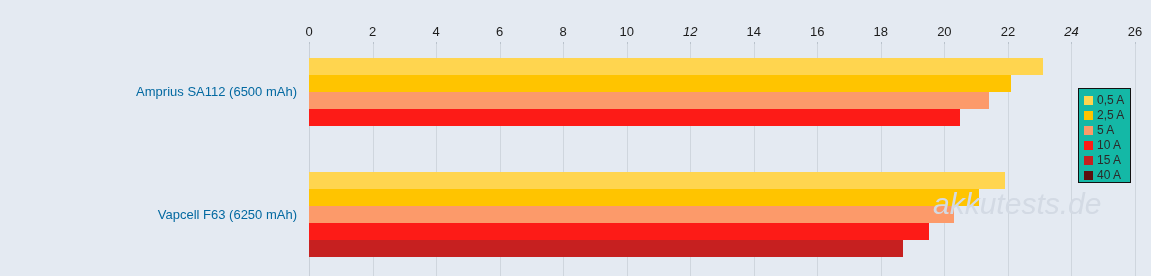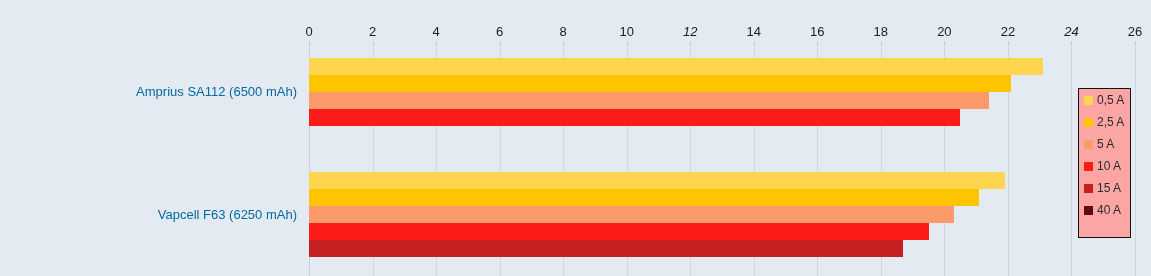--- a/index.html
+++ b/index.html
@@ -78,26 +78,26 @@
   .bar {
     position: absolute;
     left: 0;
     height: 17px;
   }
 
   
   #legend {
     position: absolute;
     left: 1078px; top: 88px;
-    background: #fca5a5;
+    background: #14b8a6;
     border: 1px solid #111111;
-    padding: 4px 6px 20px 5px;
+    padding: 4px 6px 0 5px;
     display: flex;
     flex-direction: column;
-    gap: 8px;
+    gap: 1px;
   }
   .legend-item {
     display: flex;
     align-items: center;
     gap: 4px;
     font-size: 12px;
     color: #2b2b2b;
     line-height: 14px;
     white-space: nowrap;
   }
@@ -214,15 +214,16 @@
         <span class="legend-swatch" style="background: rgb(198, 32, 32);"></span>
         <span>15 A</span>
       </div>
       <div class="legend-item">
         <span class="legend-swatch" style="background: rgb(92, 15, 15);"></span>
         <span>40 A</span>
       </div>
     </div>
 
   <div id="watermark">
+    <span class="wm-line2">akkutests.de</span>
   </div>
 
 </div>
 
 </body></html>

